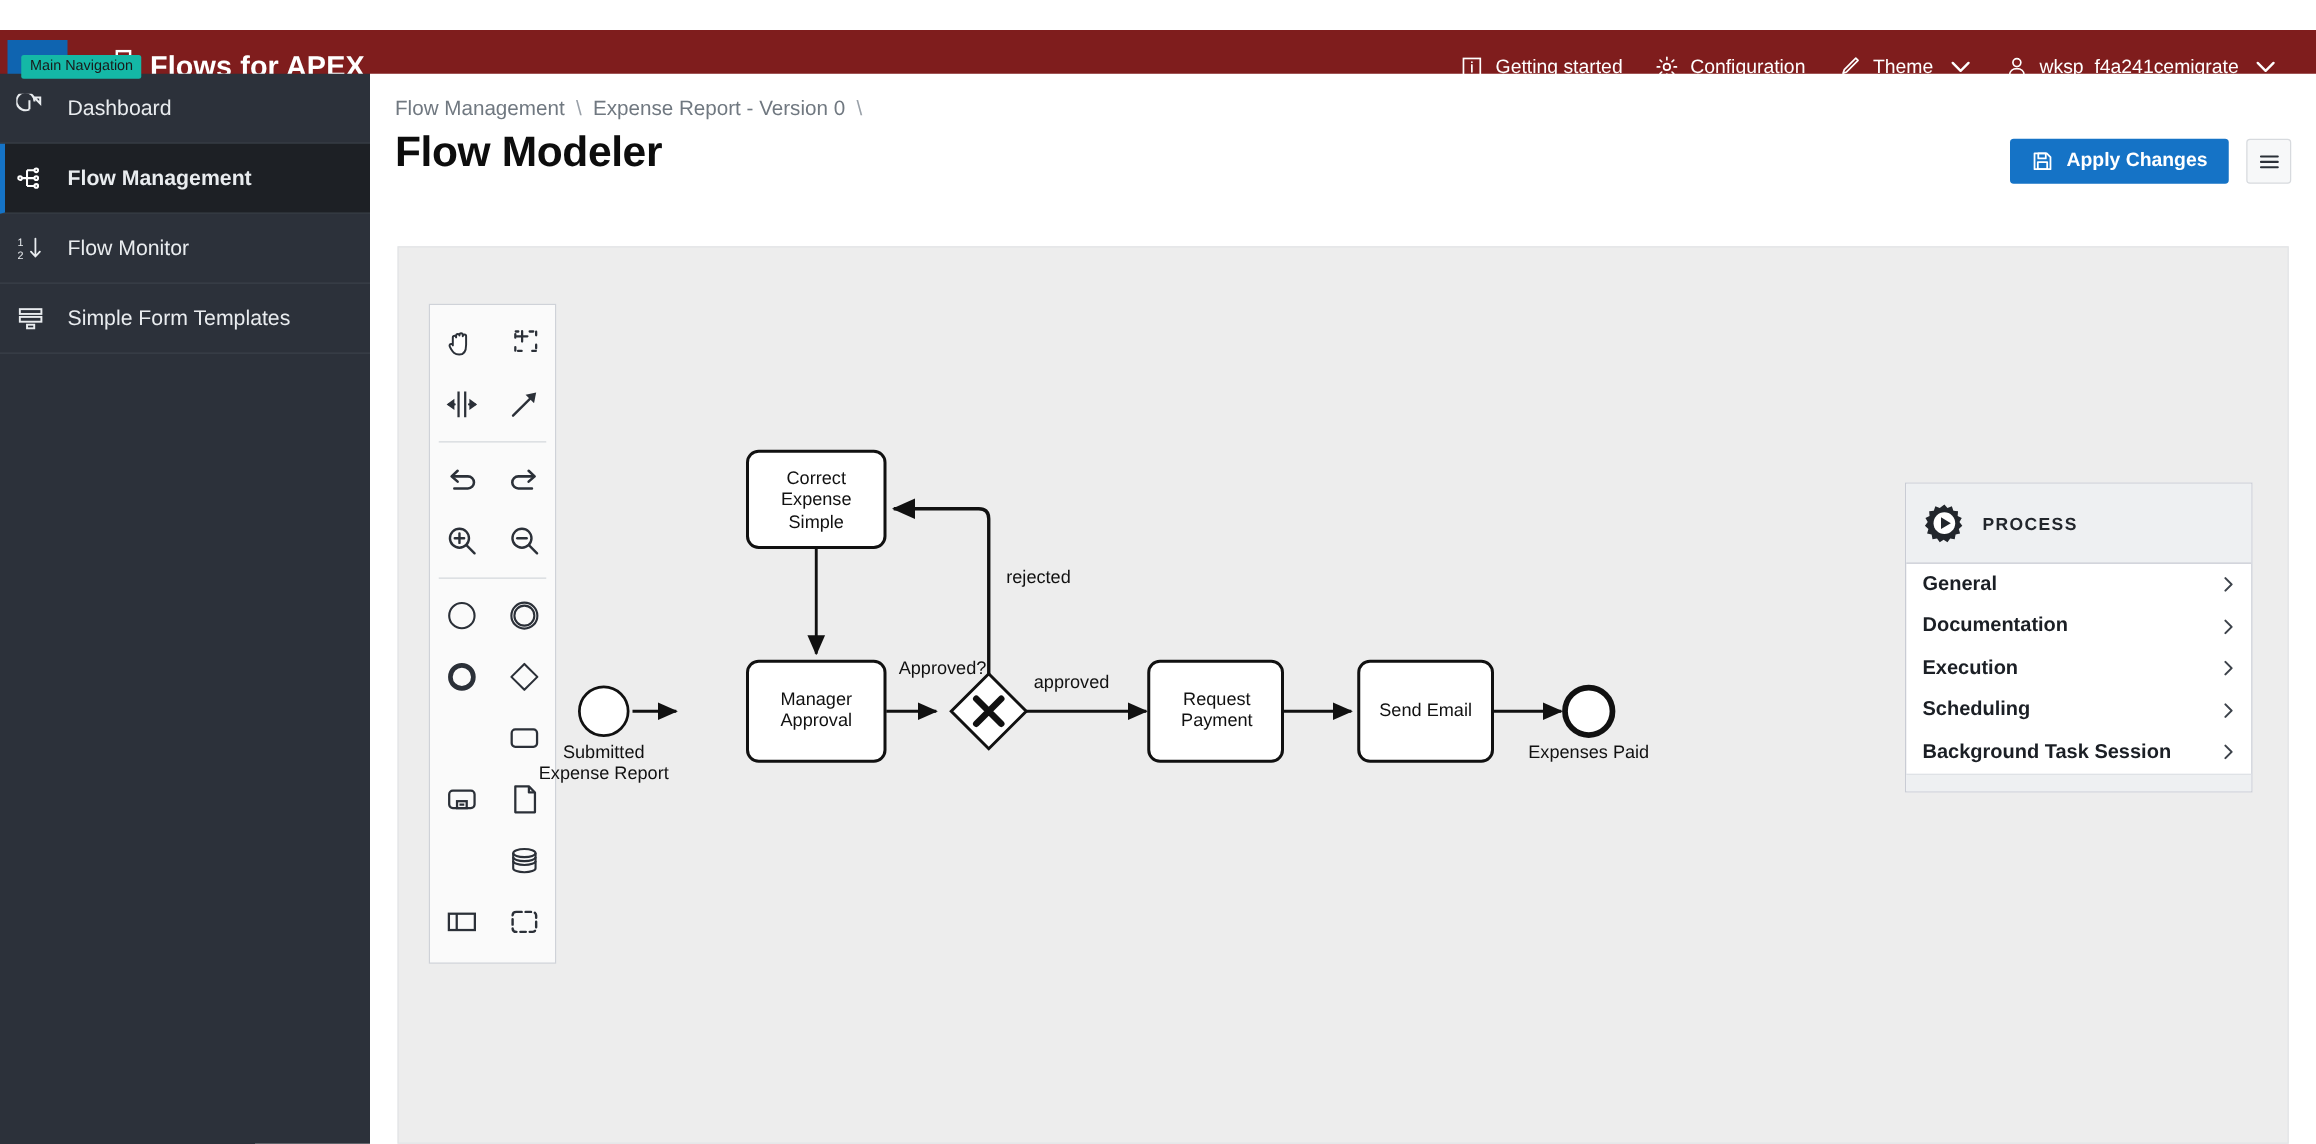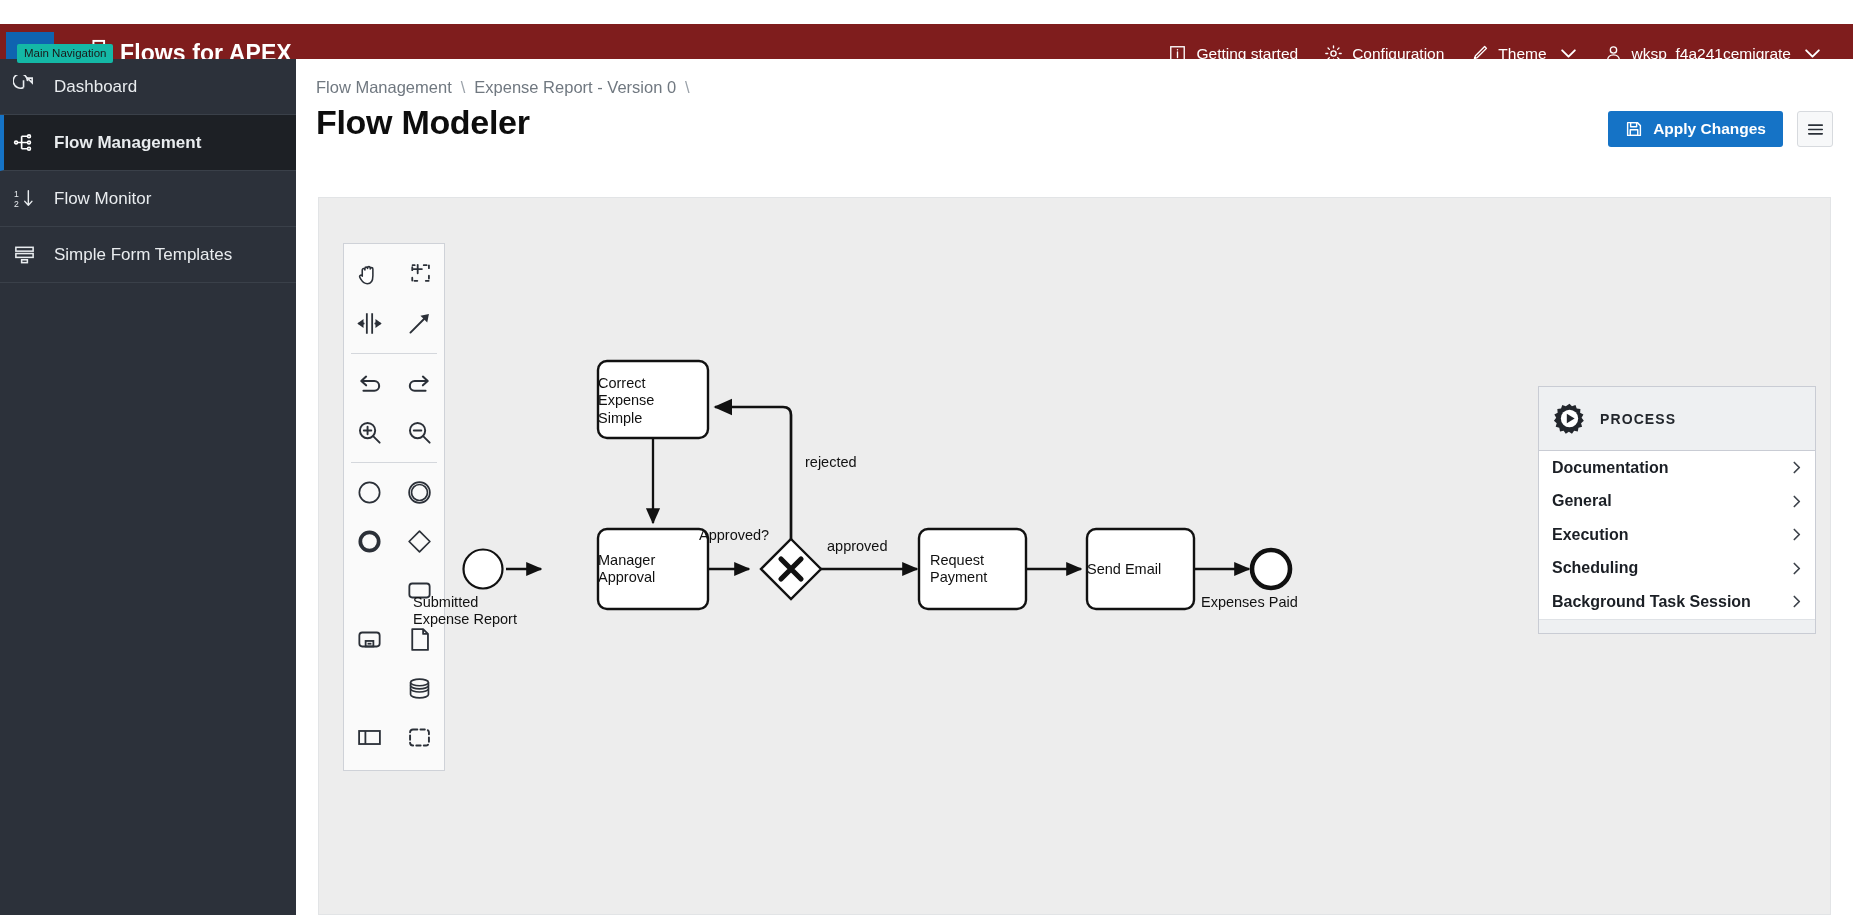--- a/index.html
+++ b/index.html
@@ -105,27 +105,27 @@
     width: 50px; height: 49px; display: flex; align-items: center;
     justify-content: center; cursor: pointer;
   }
   .pal-cell svg { width: 29px; height: 29px; }
   .pal-cell.empty { cursor: default; }
   .pal-sep { height: 1px; background: #d4d7dc; margin: 5px 7px; }
 
   
   #bpmn { position: absolute; left: 0; top: 0; width: 1513px; height: 718px; }
   .bpmn-label {
-    position: absolute; font-size: 14.5px; color: #111; text-align: left;
+    position: absolute; font-size: 14.5px; color: #111; text-align: center;
     font-family: "Liberation Sans", sans-serif; line-height: 1.2;
   }
 
   
   #props {
-    position: absolute; right: 14px; top: 188px; width: 278px;
+    position: absolute; right: 28px; top: 188px; width: 278px;
     background: #fff; border: 1px solid #c9ccd4;
   }
   #props-head {
     height: 64px; background: #eef0f2; border-bottom: 1px solid #c9ccd4;
     display: flex; align-items: center; gap: 14px; padding-left: 14px;
   }
   #props-head svg { width: 33px; height: 33px; flex: none; }
   #props-head .ptitle {
     font-size: 14px; font-weight: bold; letter-spacing: 1.1px; color: #22262c;
   }
@@ -508,30 +508,30 @@
                    -2.7 2.4 1 3.5 -3.5 .9 -.7 3.6 -3.5-.6 -2.1 2.9 -3-1.9 -3 1.9 -2.1-2.9 -3.5 .6
                    -.7-3.6 -3.5-.9 1-3.5 -2.7-2.4 2.2-2.9 -1.8-3.1 3.2-1.7 -.3-3.6 3.6-.4 1.2-3.5
                    3.4 1.3 z"></path>
           <circle cx="16" cy="16" r="8.4" fill="#ffffff"></circle>
           <path d="M13.4 11.4 L21 16 L13.4 20.6 Z" fill="#22262c"></path>
         </svg>
         <span class="ptitle">PROCESS</span>
       </div>
 
       <div class="prop-row">
-        <span>Documentation</span>
+        <span>General</span>
         <span class="chev">
           <svg viewBox="0 0 24 24" fill="none" stroke="#3d434b" stroke-width="2.7" stroke-linecap="round" stroke-linejoin="round">
               <path d="M8.5 4 L16.5 12 L8.5 20"></path>
             </svg>
         </span>
       </div>
 
       <div class="prop-row">
-        <span>General</span>
+        <span>Documentation</span>
         <span class="chev">
           <svg viewBox="0 0 24 24" fill="none" stroke="#3d434b" stroke-width="2.7" stroke-linecap="round" stroke-linejoin="round">
               <path d="M8.5 4 L16.5 12 L8.5 20"></path>
             </svg>
         </span>
       </div>
 
       <div class="prop-row">
         <span>Execution</span>
         <span class="chev">

